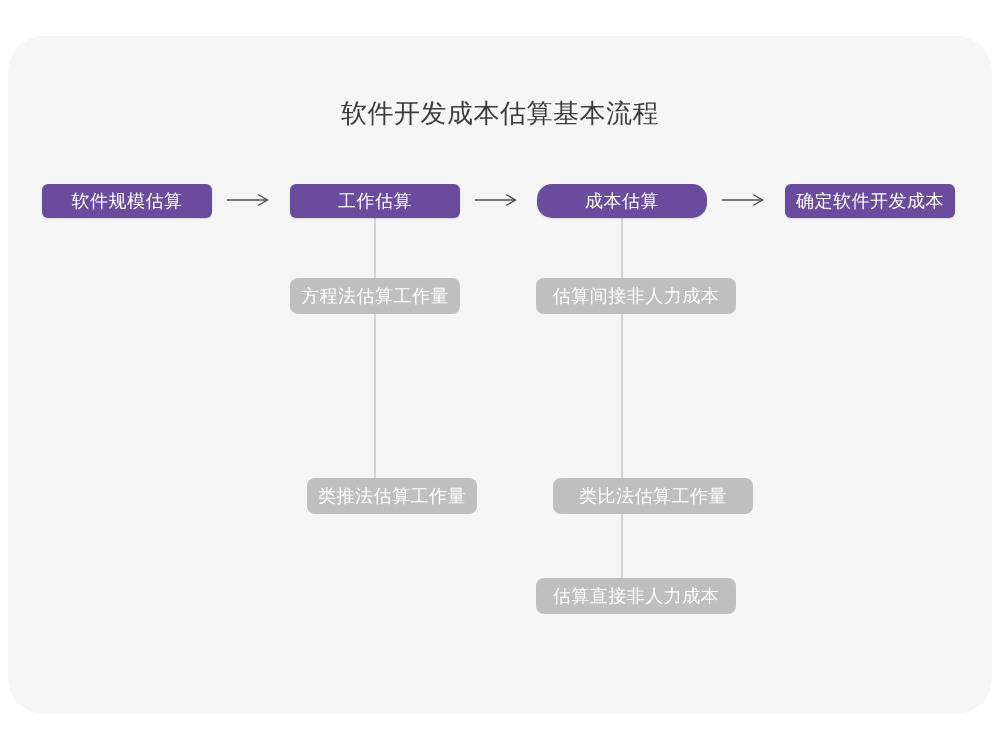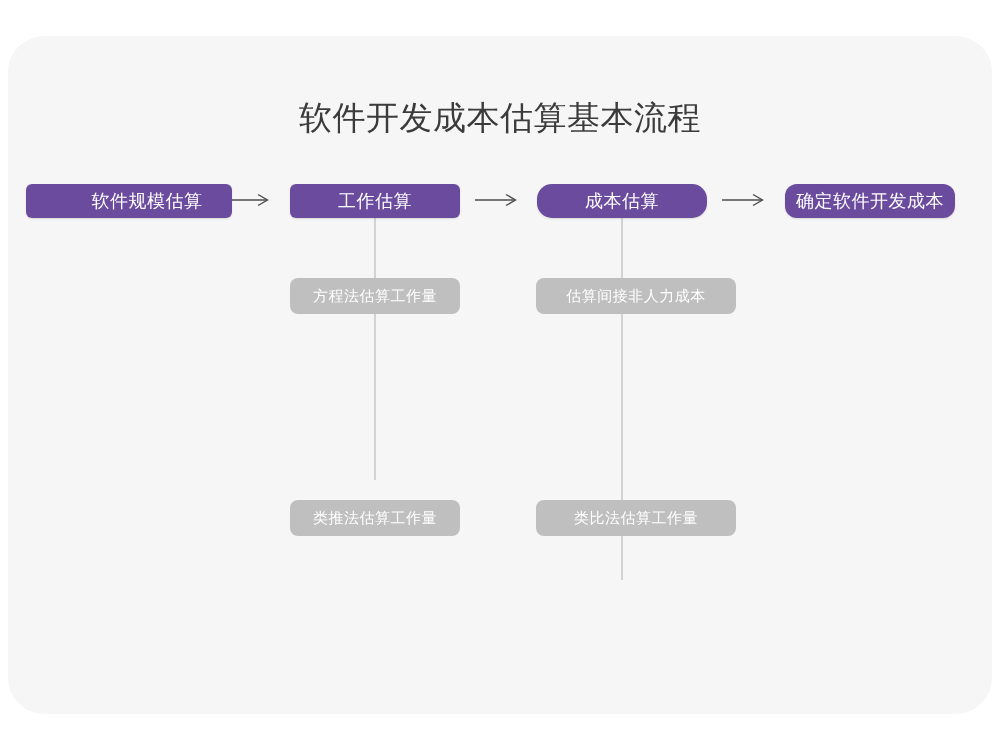--- a/index.html
+++ b/index.html
@@ -24,62 +24,62 @@
     background: var(--card-bg, #F6F6F7);
     border-radius: 36px;
   }
   .title {
     position: absolute;
     left: 0;
     top: 96px;
     width: 1000px;
     margin: 0;
     text-align: center;
-    font-size: 33px;
+    font-size: 26px;
     font-weight: 400;
     letter-spacing: 0.5px;
     color: var(--title-text, #3B3B3B);
   }
   .stage {
     position: absolute;
     top: 184px;
     height: 34px;
     width: 170px;
     background: var(--primary, #6B4B9E);
     color: var(--box-text, #FFFFFF);
     border-radius: 6px;
     display: flex;
     align-items: center;
     justify-content: center;
     font-size: 18px;
     letter-spacing: 0.5px;
     box-shadow: 0 1px 2px rgba(0,0,0,0.12);
   }
-  .stage-1 { left: 26px; padding-left: 36px; }
+  .stage-1 { left: 42px; }
   .stage-2 { left: 290px; }
   .stage-3 { left: 537px; border-radius: 15px; }
-  .stage-4 { left: 785px; border-radius: 12px; }
+  .stage-4 { left: 785px; }
   .sub {
     position: absolute;
     height: 36px;
     width: 170px;
     background: var(--sub-box, #BFBFBF);
     color: var(--box-text, #FFFFFF);
     border-radius: 8px;
     display: flex;
     align-items: center;
     justify-content: center;
-    font-size: 15px;
+    font-size: 18px;
     letter-spacing: 0.5px;
   }
   .col-work { left: 290px; }
   .col-cost { left: 536px; width: 200px; }
   .row-1 { top: 278px; }
   .row-2 { top: 378px; }
-  .row-3 { top: 500px; }
+  .row-3 { top: 478px; margin-left: 17px; }
   .row-4 { top: 578px; }
   .vline {
     position: absolute;
     width: 2px;
     background: var(--connector, #D3D3D3);
   }
   .vline-work { left: 374px; top: 218px; height: 262px; }
   .vline-cost { left: 621px; top: 218px; height: 362px; }
   .arrow {
     position: absolute;
@@ -117,13 +117,14 @@
   <div class="stage stage-1">软件规模估算</div>
   <div class="stage stage-2">工作估算</div>
   <div class="stage stage-3">成本估算</div>
   <div class="stage stage-4">确定软件开发成本</div>
 
   <div class="sub col-work row-1">方程法估算工作量</div>
   <div class="sub col-work row-3">类推法估算工作量</div>
 
   <div class="sub col-cost row-1">估算间接非人力成本</div>
   <div class="sub col-cost row-3">类比法估算工作量</div>
+  <div class="sub col-cost row-4">估算直接非人力成本</div>
 </div>
 
 </body></html>

